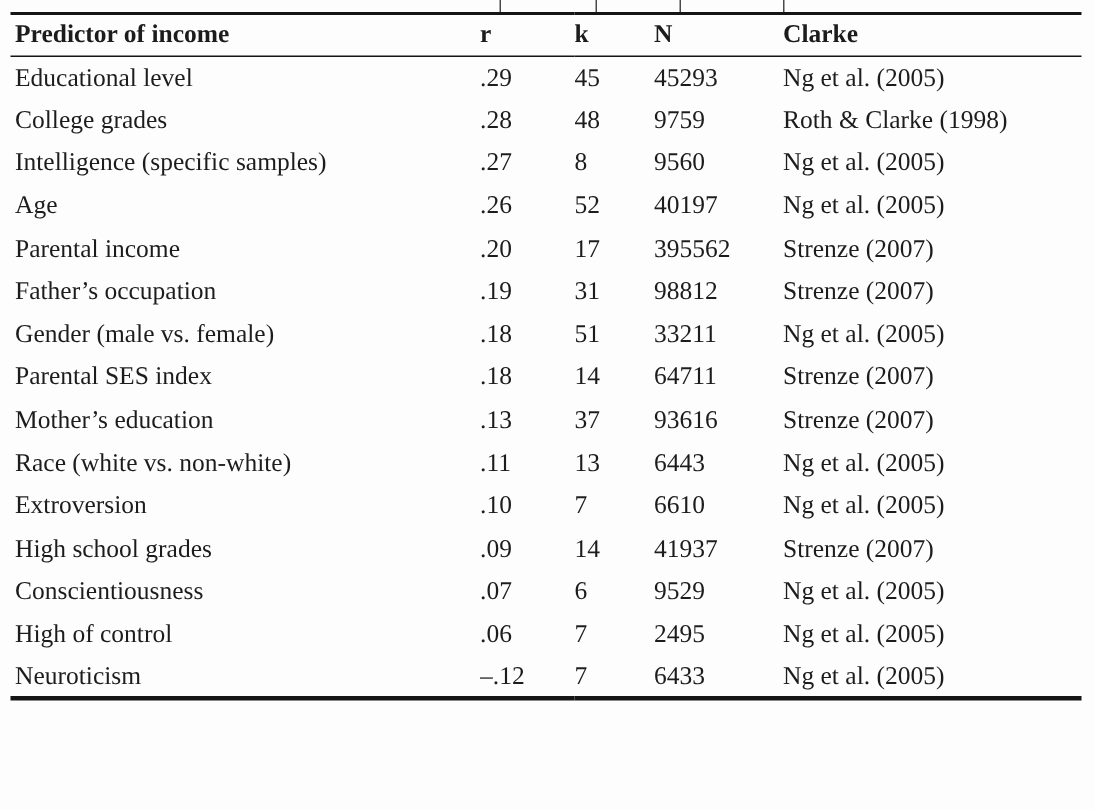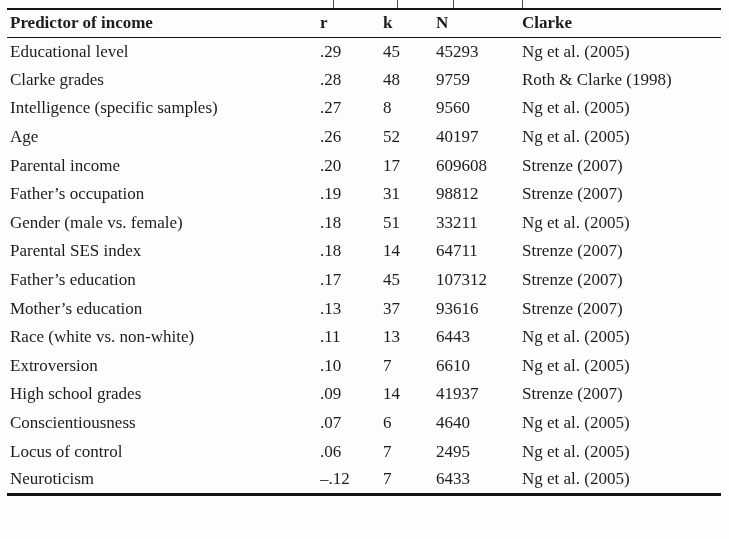--- a/index.html
+++ b/index.html
@@ -101,21 +101,21 @@
       </thead>
       <tbody id="table-body">
           <tr>
             <td>Educational level</td>
             <td>.29</td>
             <td>45</td>
             <td>45293</td>
             <td>Ng et al. (2005)</td>
           </tr>
           <tr>
-            <td>Clarke grades</td>
+            <td>College grades</td>
             <td>.28</td>
             <td>48</td>
             <td>9759</td>
             <td>Roth &amp; Clarke (1998)</td>
           </tr>
           <tr>
             <td>Intelligence (specific samples)</td>
             <td>.27</td>
             <td>8</td>
             <td>9560</td>
@@ -125,21 +125,21 @@
             <td>Age</td>
             <td>.26</td>
             <td>52</td>
             <td>40197</td>
             <td>Ng et al. (2005)</td>
           </tr>
           <tr>
             <td>Parental income</td>
             <td>.20</td>
             <td>17</td>
-            <td>609608</td>
+            <td>395562</td>
             <td>Strenze (2007)</td>
           </tr>
           <tr>
             <td>Father’s occupation</td>
             <td>.19</td>
             <td>31</td>
             <td>98812</td>
             <td>Strenze (2007)</td>
           </tr>
           <tr>
@@ -150,27 +150,20 @@
             <td>Ng et al. (2005)</td>
           </tr>
           <tr>
             <td>Parental SES index</td>
             <td>.18</td>
             <td>14</td>
             <td>64711</td>
             <td>Strenze (2007)</td>
           </tr>
           <tr>
-            <td>Father’s education</td>
-            <td>.17</td>
-            <td>45</td>
-            <td>107312</td>
-            <td>Strenze (2007)</td>
-          </tr>
-          <tr>
             <td>Mother’s education</td>
             <td>.13</td>
             <td>37</td>
             <td>93616</td>
             <td>Strenze (2007)</td>
           </tr>
           <tr>
             <td>Race (white vs. non-white)</td>
             <td>.11</td>
             <td>13</td>
@@ -188,25 +181,25 @@
             <td>High school grades</td>
             <td>.09</td>
             <td>14</td>
             <td>41937</td>
             <td>Strenze (2007)</td>
           </tr>
           <tr>
             <td>Conscientiousness</td>
             <td>.07</td>
             <td>6</td>
-            <td>4640</td>
-            <td>Ng et al. (2005)</td>
-          </tr>
-          <tr>
-            <td>Locus of control</td>
+            <td>9529</td>
+            <td>Ng et al. (2005)</td>
+          </tr>
+          <tr>
+            <td>High of control</td>
             <td>.06</td>
             <td>7</td>
             <td>2495</td>
             <td>Ng et al. (2005)</td>
           </tr>
           <tr>
             <td>Neuroticism</td>
             <td>–.12</td>
             <td>7</td>
             <td>6433</td>

